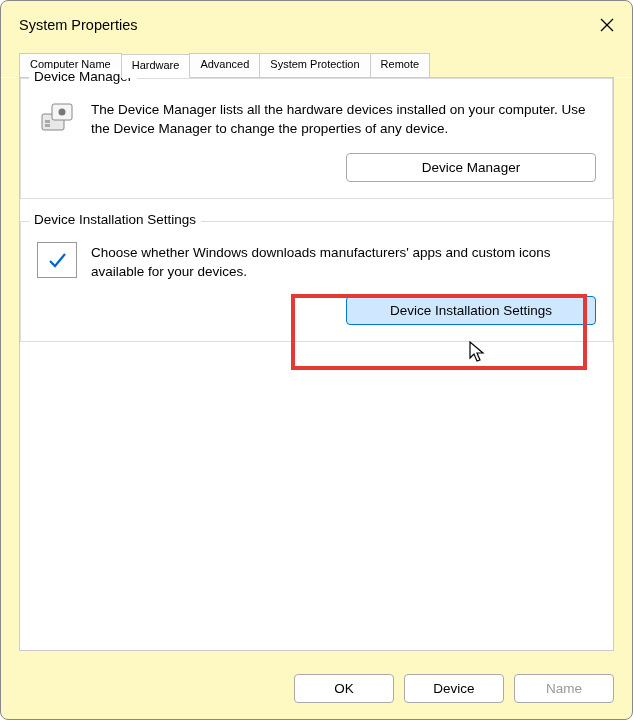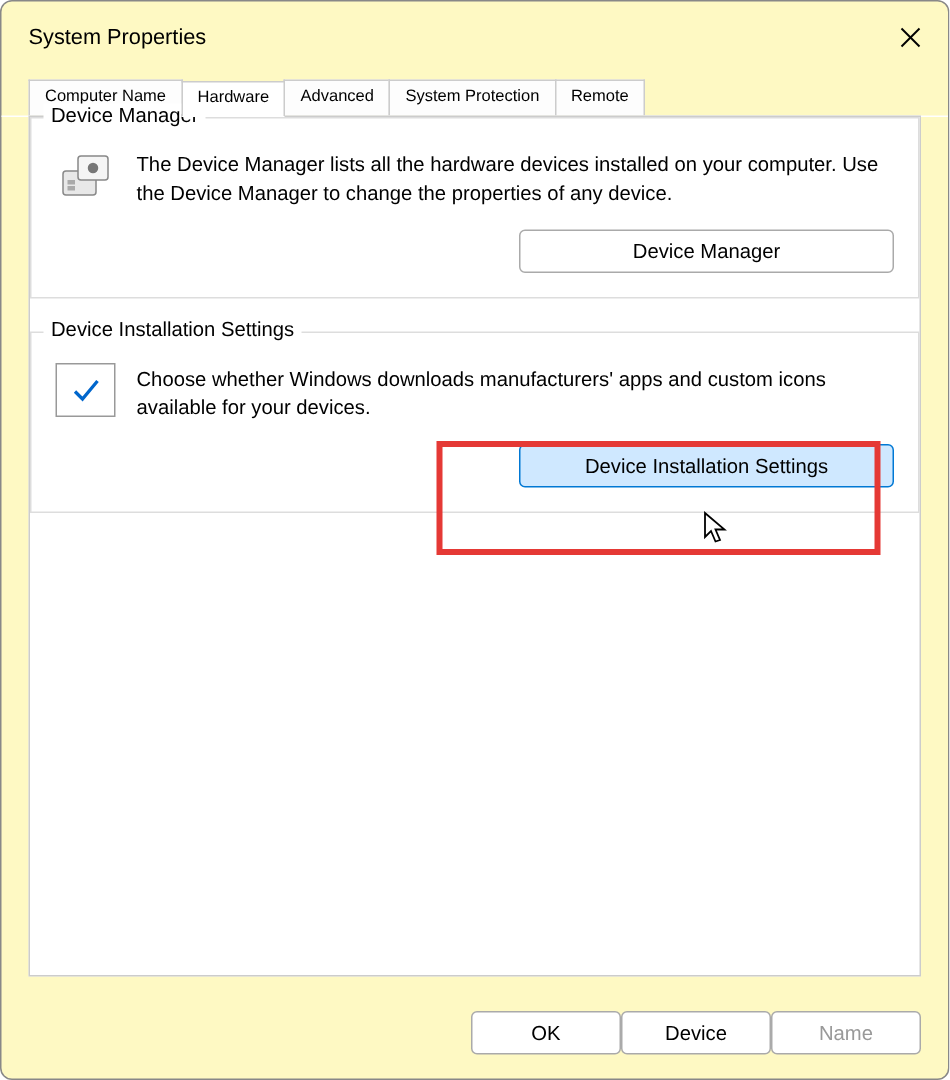--- a/index.html
+++ b/index.html
@@ -123,20 +123,21 @@
     .win-btn.wide {
       min-width: 250px;
     }
     .win-btn.hover {
       background: #cfe8ff;
       border-color: #0078d4;
     }
     .bottom-bar {
       display: flex;
       justify-content: flex-end;
+      gap: 10px;
       padding: 10px 18px 16px 18px;
     }
     .bottom-bar .win-btn { min-width: 100px; }
     .win-btn.disabled { color: #999; }
     .highlight-box {
       position: absolute;
       border: 4px solid #e53935;
       pointer-events: none;
     }
     .cursor {

